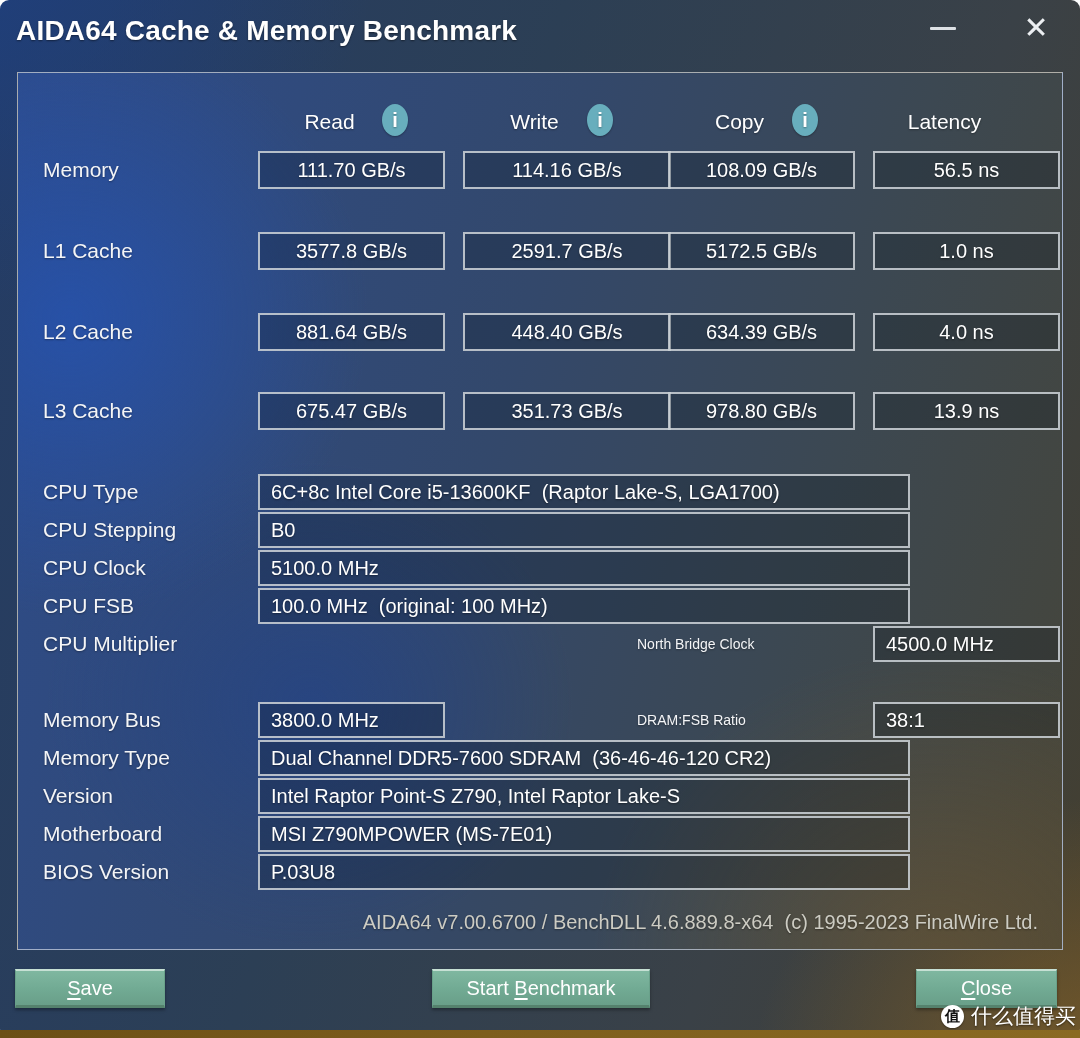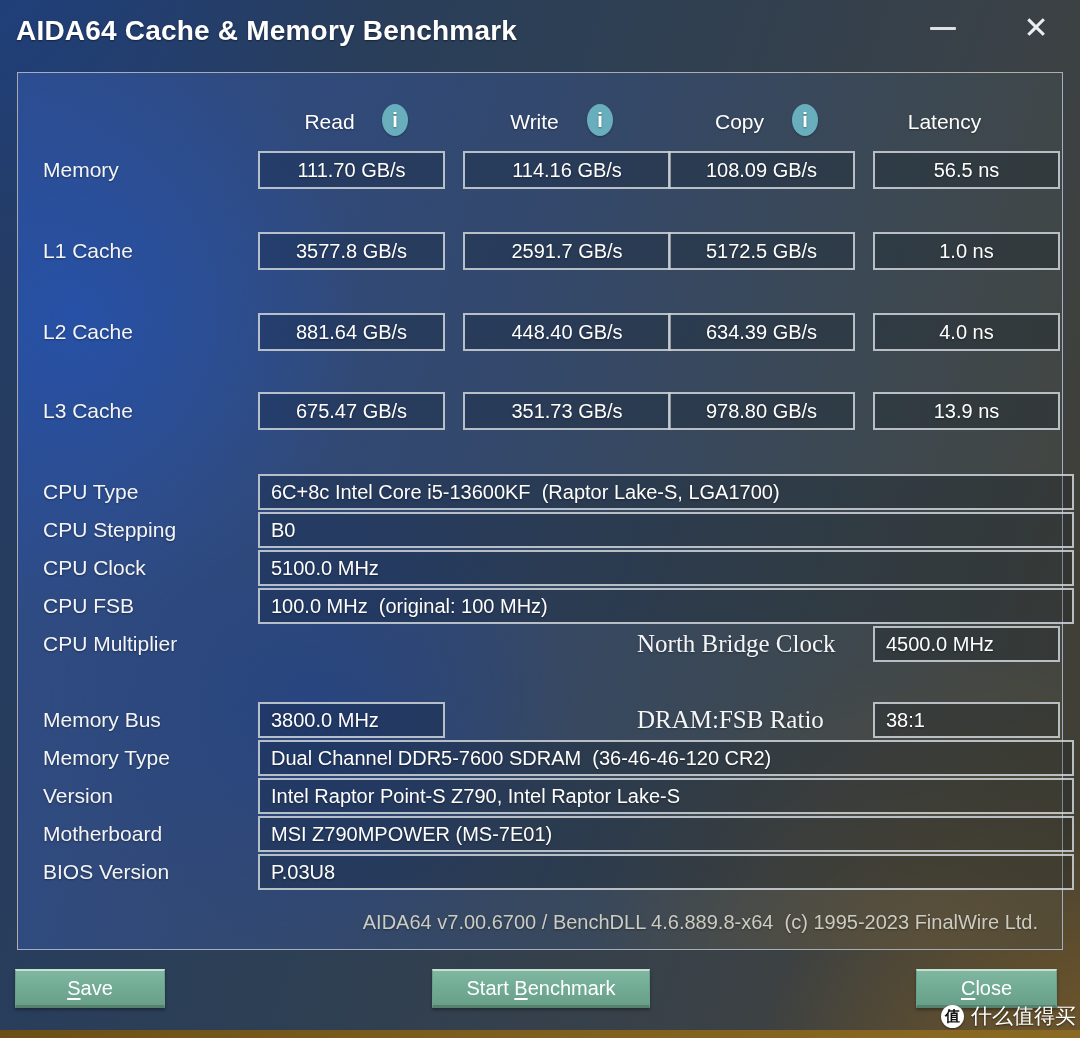--- a/index.html
+++ b/index.html
@@ -5,20 +5,21 @@
   * { margin:0; padding:0; box-sizing:border-box; }
   html,body { width:1080px; height:1038px; overflow:hidden; }
   body { font-family:"Liberation Sans", sans-serif; }
 
   .stage {
     position:relative; width:1080px; height:1038px;
     background:
       radial-gradient(52% 42% at 102% 103%, rgba(130,96,40,.78), rgba(130,96,40,0) 62%),
       radial-gradient(60% 55% at -4% -6%, rgba(30,64,130,.85), rgba(30,64,130,0) 65%),
       linear-gradient(108deg, #243c66 0%, #2c3f55 40%, #3a4147 72%, #443f2f 100%);
+    border-radius: 9px;
   }
 
   
   .titlebar { position:absolute; left:0; top:0; width:1080px; height:62px; }
   .title {
     position:absolute; left:16px; top:15px;
     font-size:28px; font-weight:bold; color:#ffffff; letter-spacing:.2px;
     text-shadow:0 1px 2px rgba(0,0,0,.45);
   }
   .wbtn { position:absolute; top:0; width:56px; height:56px; display:flex; align-items:center; justify-content:center; }
@@ -69,27 +70,27 @@
     background:rgba(6,14,22,.22);
     color:#ffffff; font-size:20px; white-space:pre;
     display:flex; align-items:center; justify-content:center;
     text-shadow:0 1px 2px rgba(0,0,0,.4);
     margin-left:22px;
   }
   .c1 { left:218px; width:187px; }
   .c2 { left:423px; width:208px; }
   .c3 { left:628px; width:187px; }
   .c4 { left:833px; width:187px; }
-  .long { left:218px; width:816px; justify-content:flex-start; padding-left:11px; }
+  .long { left:218px; width:652px; justify-content:flex-start; padding-left:11px; }
   .small { left:218px; width:187px; justify-content:flex-start; padding-left:11px; }
   .xbox { left:833px; width:187px; justify-content:flex-start; padding-left:11px; }
   .xlabel {
     position:absolute; left:619px; top:0; height:100%;
     display:flex; align-items:center;
-    font-size:25px; color:#f4f5f7; text-shadow:0 1px 2px rgba(0,0,0,.35);font-family:Liberation Serif, serif;
+    font-size:14px; color:#f4f5f7; text-shadow:0 1px 2px rgba(0,0,0,.35);
   }
 
   .ftr {
     position:absolute; left:218px; top:838px; width:802px;
     text-align:right; font-size:20px; color:#cdccc3; white-space:pre;
     text-shadow:0 1px 2px rgba(0,0,0,.35);
   }
 
   
   .btn {

